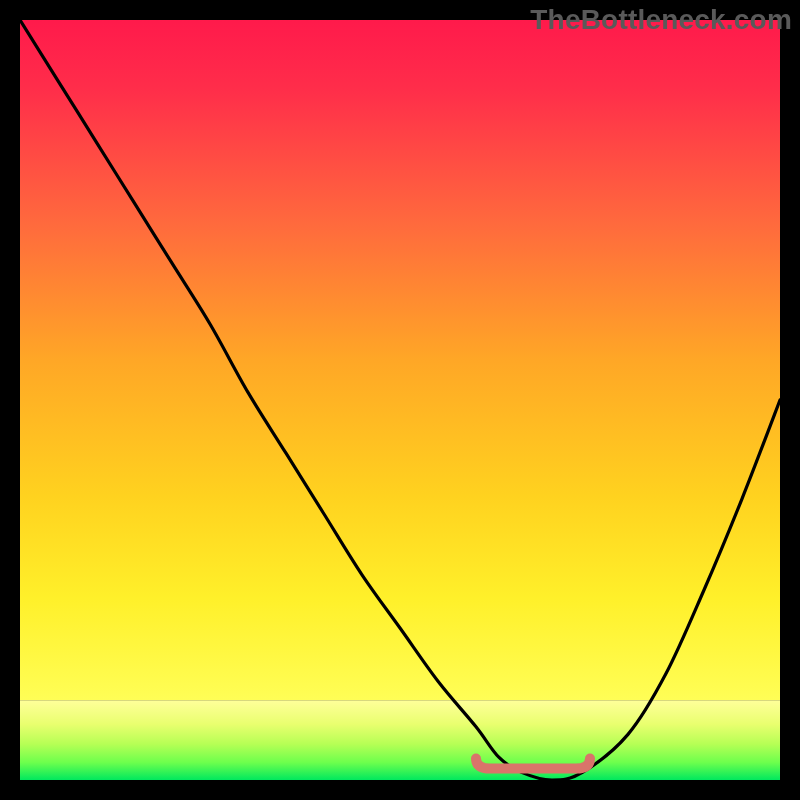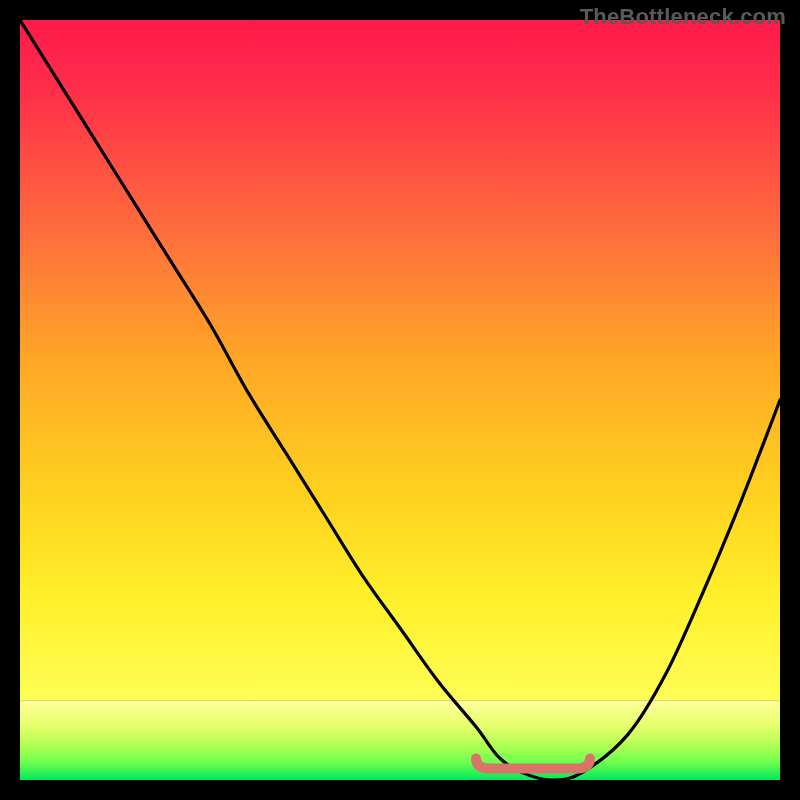--- a/index.html
+++ b/index.html
@@ -20,23 +20,23 @@
     position: absolute;
     left: 20px;
     top: 20px;
     width: 760px;
     height: 760px;
     overflow: hidden;
   }
   .watermark {
     position: absolute;
     top: 4px;
-    right: 14px;
+    right: 8px;
     font-family: Arial, Helvetica, sans-serif;
-    font-size: 22px;
+    font-size: 28px;
     font-weight: 600;
     color: #5a5a5a;
     letter-spacing: 0.2px;
     z-index: 10;
   }
   svg {
     display: block;
   }
 </style>
 </head>

